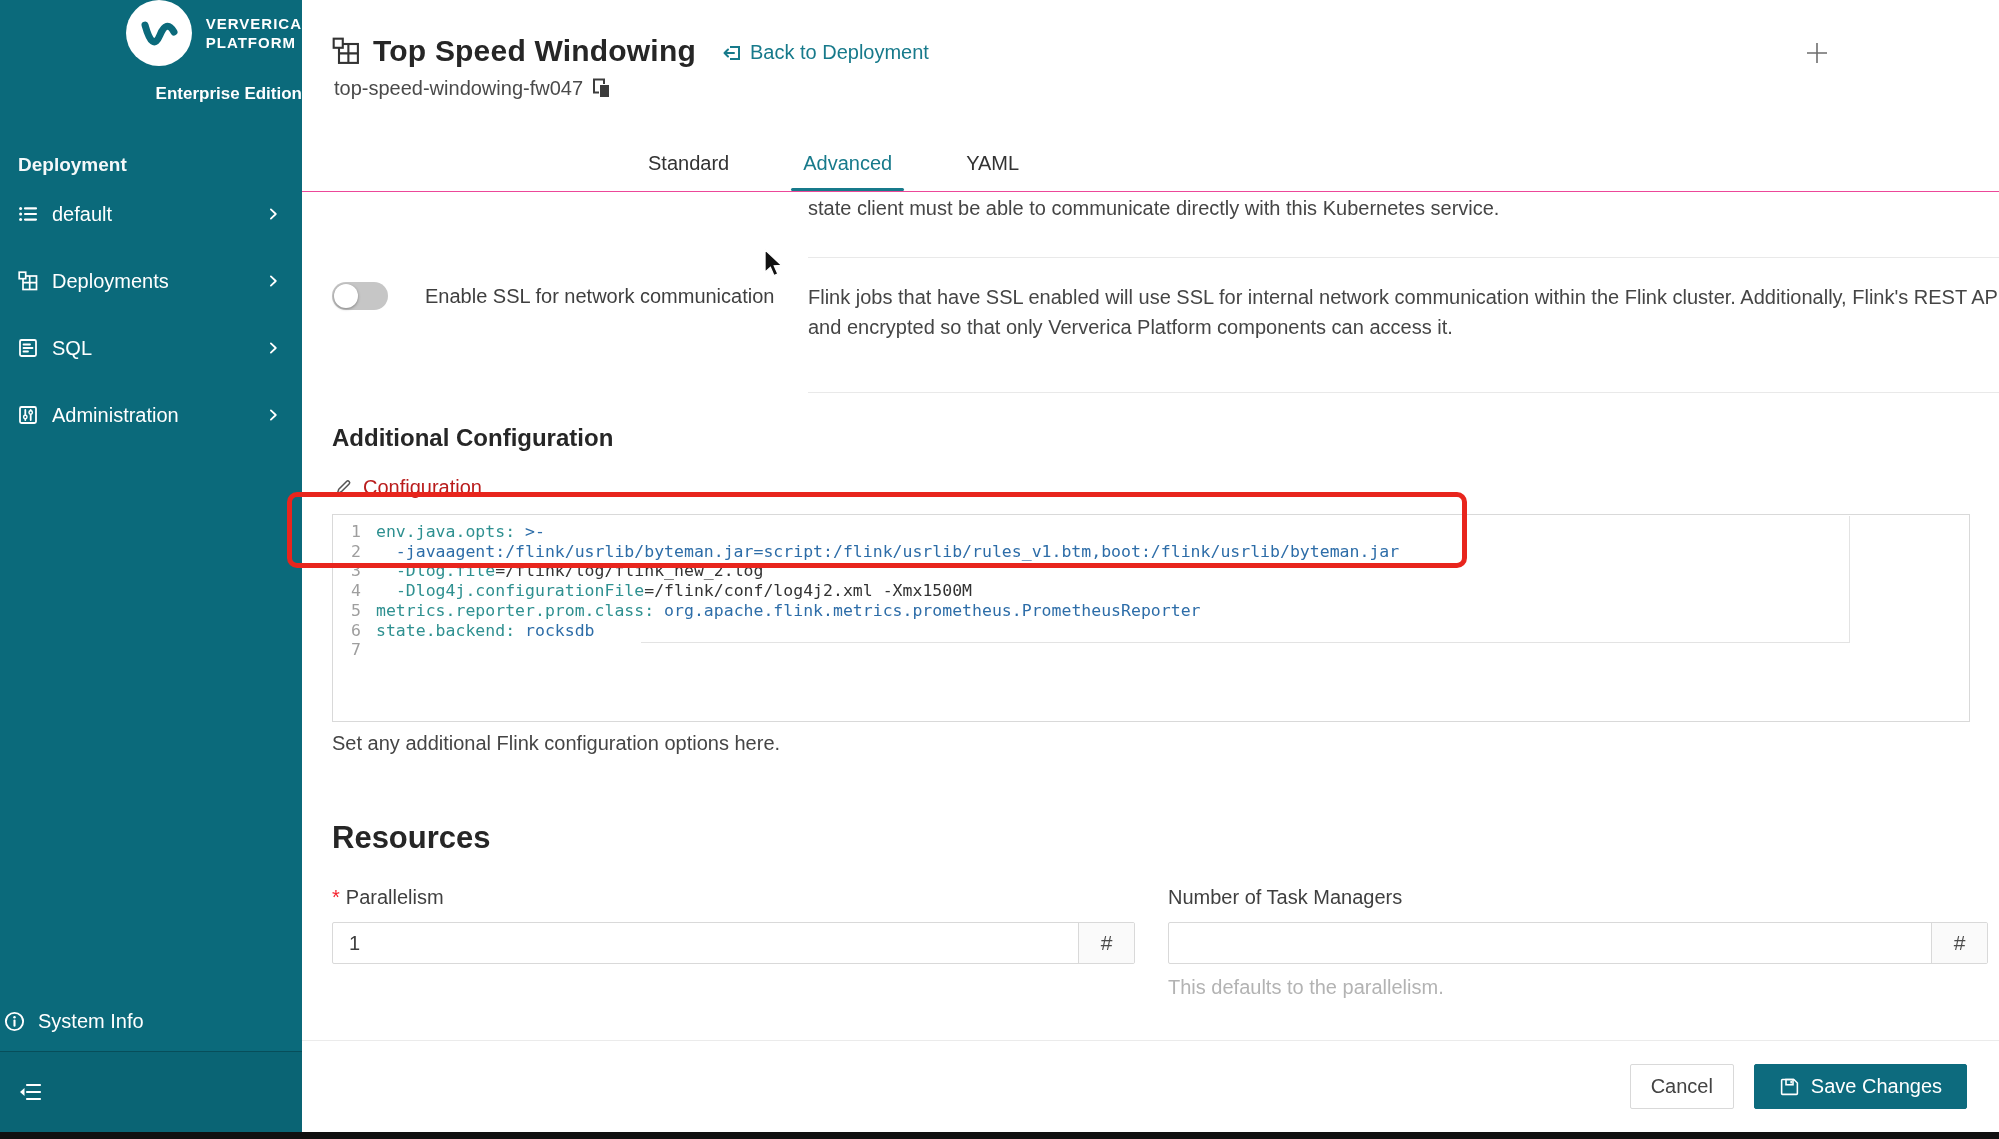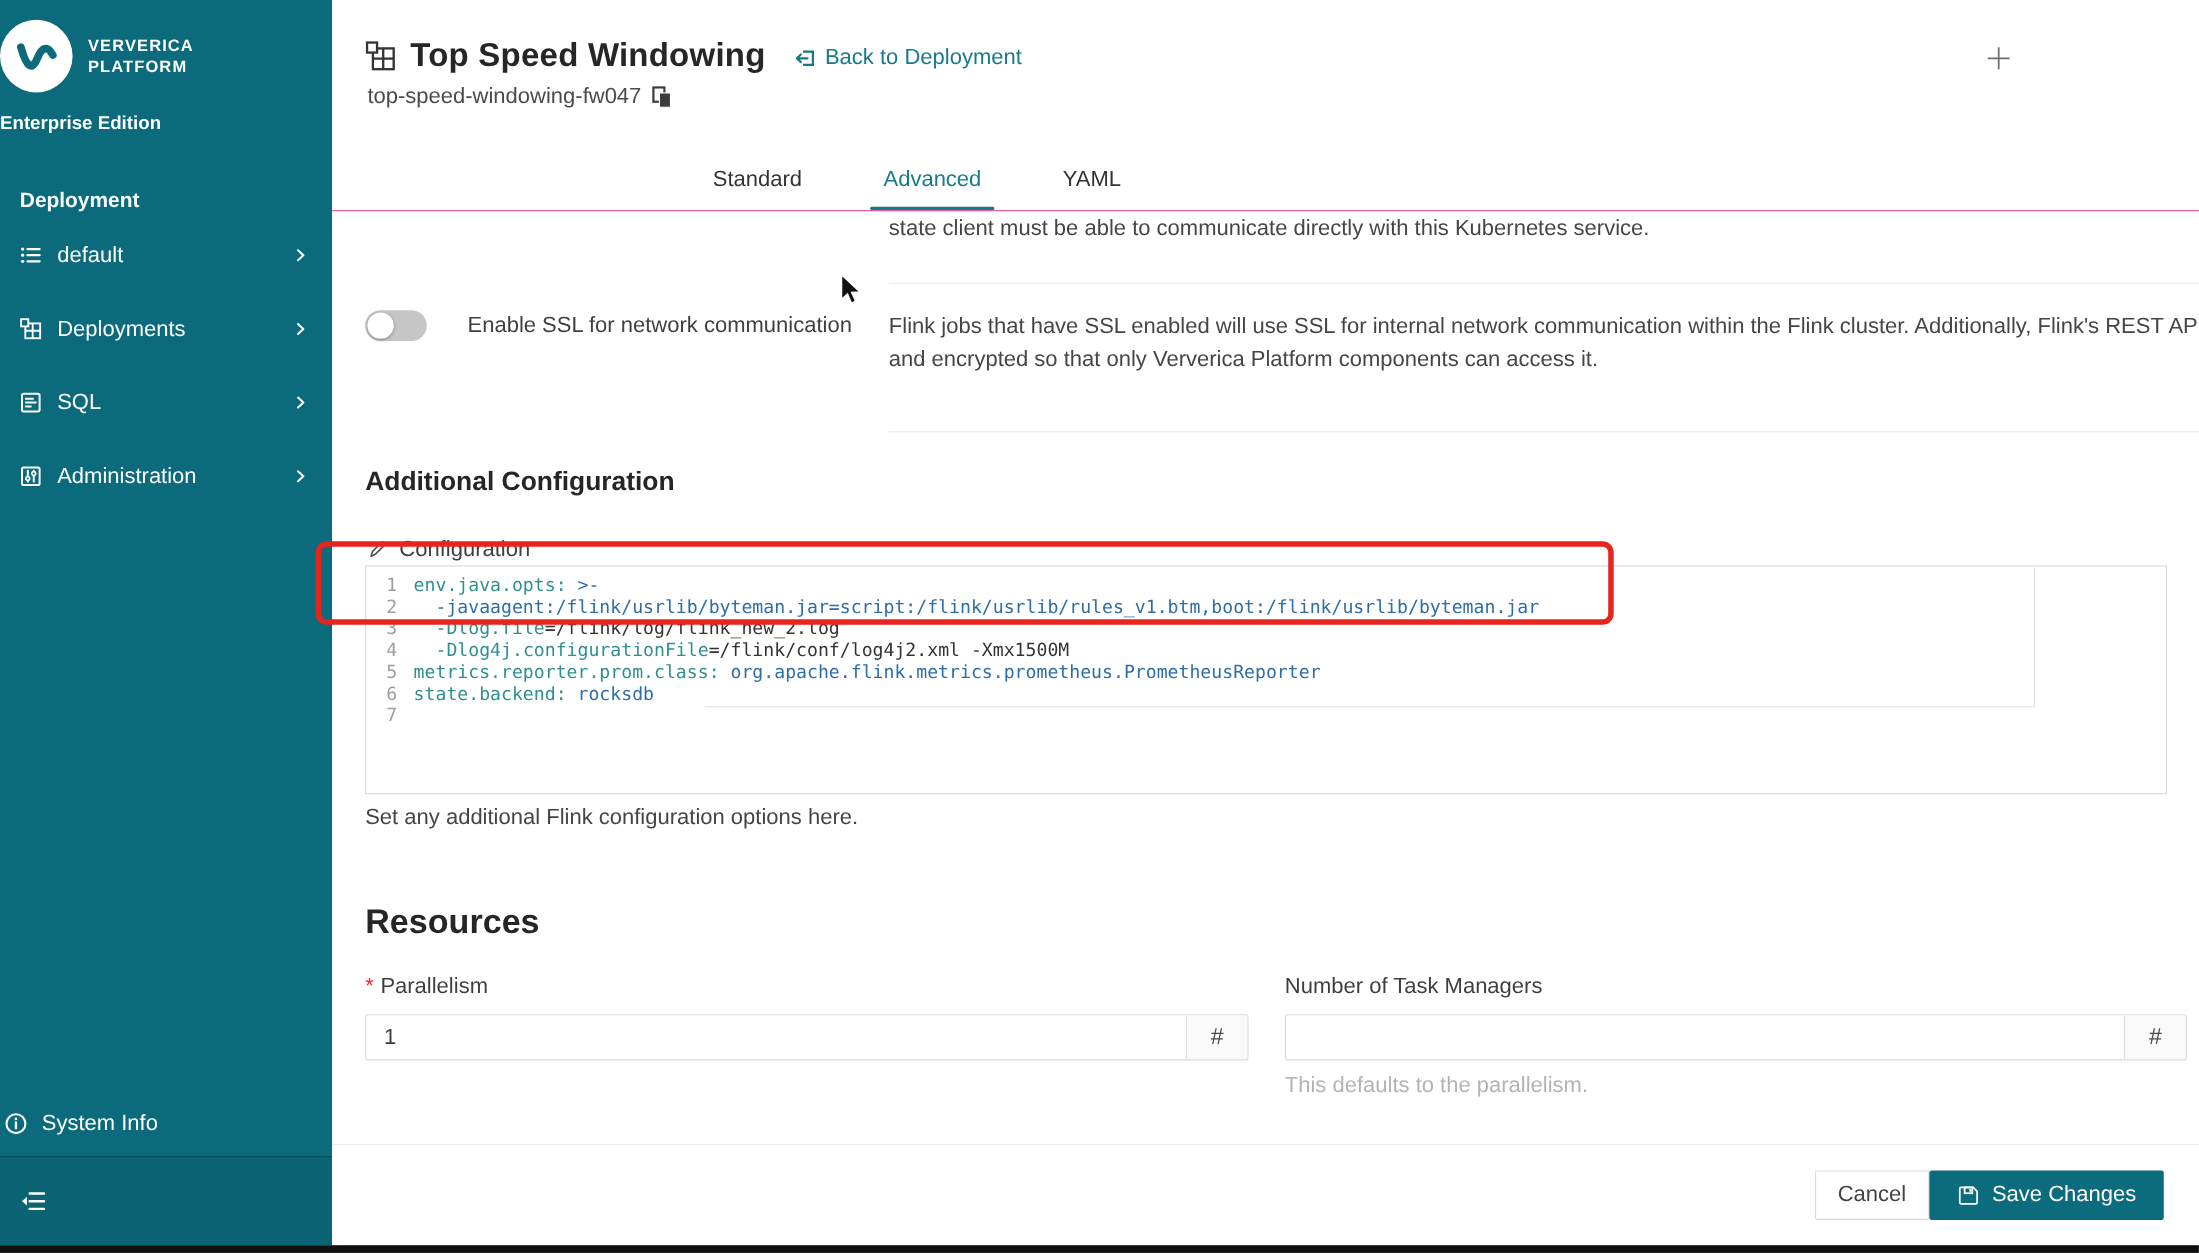--- a/index.html
+++ b/index.html
@@ -3,21 +3,21 @@
 <meta charset="utf-8">
 <style>
   * { margin:0; padding:0; box-sizing:border-box; }
   html,body { width:1999px; height:1139px; overflow:hidden; background:#fff;
     font-family:"Liberation Sans", sans-serif; }
   .app { position:relative; width:1999px; height:1139px; display:flex; }
 
   
   .sidebar { position:relative; width:302px; flex:0 0 302px; background:#0b6a7b;
     color:#fff; display:flex; flex-direction:column; height:1132px; }
-  .brand { padding-top:18px; display:flex; flex-direction:column; align-items:flex-start; }
+  .brand { display:flex; flex-direction:column; align-items:flex-end; }
   .brand-top { display:flex; align-items:center; gap:14px; }
   .logo-circle { width:66px; height:66px; border-radius:50%; background:#fff;
     display:flex; align-items:center; justify-content:center; }
   .brand-words { font-size:15px; font-weight:bold; letter-spacing:1px; line-height:19px; color:#fff; }
   .edition { margin-top:18px; font-size:17px; font-weight:bold; color:#fff; }
   .side-nav { margin-top:50px; }
   .nav-section-label { padding-left:18px; font-size:19px; font-weight:600;
     color:rgba(255,255,255,0.96); margin-bottom:18px; }
   .nav-item { position:relative; height:40px; display:flex; align-items:center;
     padding-left:18px; margin-bottom:27px; cursor:pointer; font-size:20px; }
@@ -59,22 +59,22 @@
   .hr-1 { top:65px; } .hr-2 { top:200px; }
   .ssl-left { position:absolute; left:30px; top:90px; display:flex; align-items:center; }
   .toggle { width:56px; height:28px; border-radius:14px; background:#c6c6c6;
     position:relative; cursor:pointer; flex:0 0 56px; }
   .toggle .knob { position:absolute; left:2px; top:2px; width:24px; height:24px;
     border-radius:50%; background:#fff; box-shadow:0 1px 3px rgba(0,0,0,0.35); }
   .ssl-label { margin-left:37px; font-size:20px; color:#3f3f3f; }
   .ssl-help { top:90px; }
 
   .h3 { position:absolute; left:30px; top:232px; font-size:24px; font-weight:bold; color:#262626; }
-  .cfg-label { position:absolute; left:32px; top:296px; display:flex; align-items:center;
-    gap:10px; font-size:20px; color:#404040; }
+  .cfg-label { position:absolute; left:32px; top:284px; display:flex; align-items:center;
+    gap:10px; font-size:20px; color:#b91c1c; }
   .pencil { width:19px; height:19px; display:flex; }
 
   .editor { position:absolute; left:30px; top:322px; width:1638px; height:208px;
     border:1px solid #d9d9d9; background:#fff; overflow:hidden;
     font-family:"DejaVu Sans Mono", monospace; font-size:16.5px; line-height:19.7px;
     padding-top:7px; }
   .cm-line { display:flex; white-space:pre; }
   .ln { width:34px; flex:0 0 34px; text-align:right; color:#9e9e9e; padding-right:6px; }
   .cm-line code { font-family:inherit; white-space:pre; padding-left:9px; }
   .seg-key { color:#2e9090; }
@@ -99,21 +99,21 @@
   .num-input input { flex:1; border:none; outline:none; padding:0 16px; font-size:20px;
     color:#3f3f3f; font-family:"Liberation Sans", sans-serif; background:transparent; }
   .num-suffix { width:56px; flex:0 0 56px; background:#fafafa; border-left:1px solid #d9d9d9;
     display:flex; align-items:center; justify-content:center; font-size:21px; color:#4a4a4a; }
   .f-left { left:30px; width:803px; }
   .f-right { left:866px; width:820px; }
   .field-helper { margin-top:12px; font-size:20px; color:#b3b3b3; }
 
   .m-footer { position:absolute; left:0; bottom:0; width:100%; height:92px;
     border-top:1px solid #ebebeb; background:#fff; display:flex; align-items:center;
-    justify-content:flex-end; padding-right:32px; }
+    justify-content:flex-end; padding-right:32px; gap:20px; }
   .btn { height:45px; border-radius:2px; font-size:20px; display:flex; align-items:center;
     justify-content:center; cursor:pointer; font-family:"Liberation Sans", sans-serif; }
   .btn-cancel { width:104px; background:#fff; border:1px solid #d9d9d9; color:#434343; }
   .btn-save { padding:0 24px; background:#0d6b7e; border:1px solid #0d6b7e; color:#fff; gap:11px; }
 
   .bottom-strip { position:absolute; left:0; bottom:0; width:1999px; height:7px;
     background:#101010; z-index:20; }
   .cursor { position:absolute; left:763px; top:249px; z-index:30; pointer-events:none; }
   svg { display:block; }
 </style>

